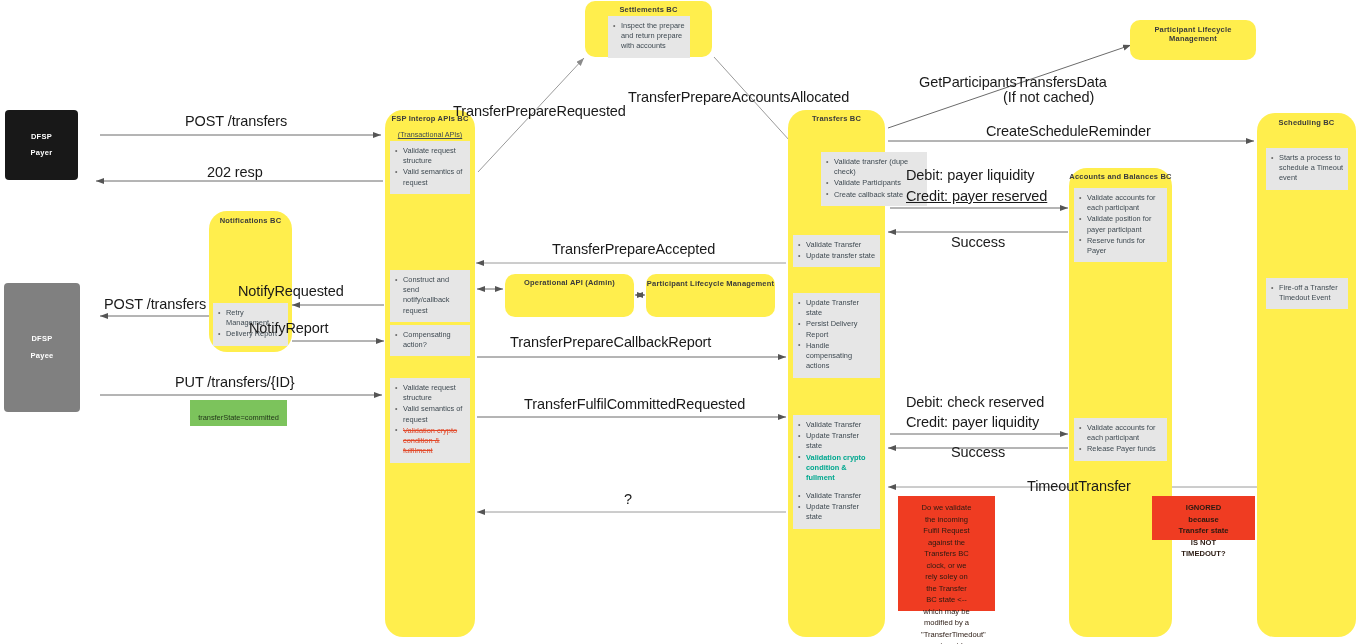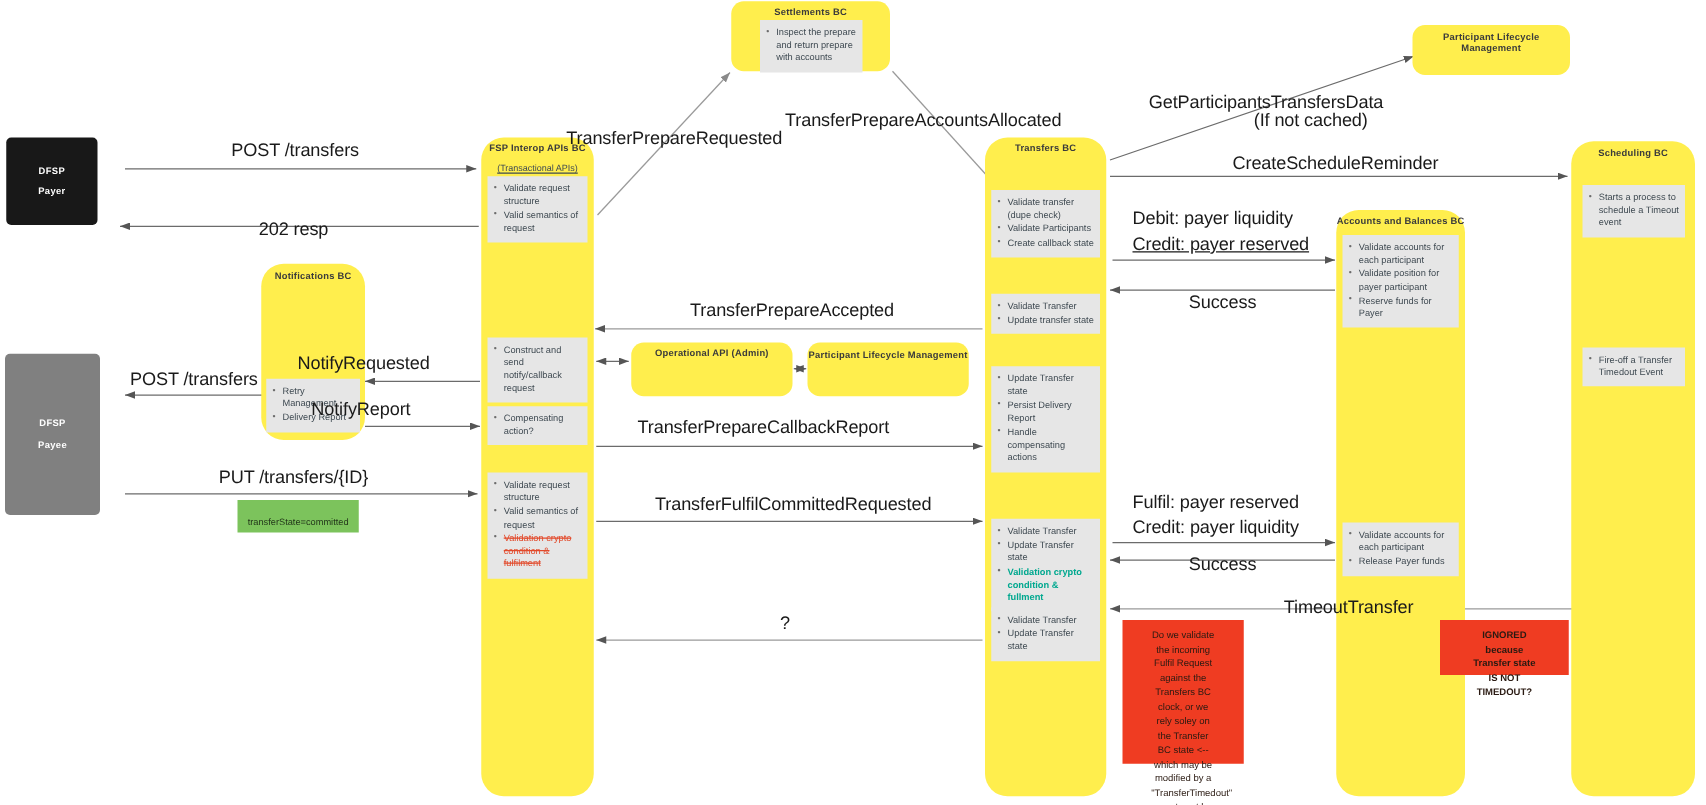--- a/index.html
+++ b/index.html
@@ -149,21 +149,21 @@
 
   <div class="minilane" style="left:505px;top:274px;width:129px;height:43px;"></div>
   <div class="lane-title" style="left:505px;top:278px;width:129px;">Operational API (Admin)</div>
 
   <div class="minilane" style="left:646px;top:274px;width:129px;height:43px;"></div>
   <div class="lane-title" style="left:646px;top:279px;width:129px;">Participant Lifecycle Management</div>
 
   <div class="lane" style="left:788px;top:110px;width:97px;height:527px;"></div>
   <div class="lane-title" style="left:788px;top:114px;width:97px;">Transfers BC</div>
 
-  <div class="note" style="left:793px;top:152px;width:87px;">
+  <div class="note" style="left:821px;top:152px;width:106px;">
     <ul>
       <li>Validate transfer (dupe check)</li>
       <li>Validate Participants</li>
       <li>Create callback state</li>
     </ul>
   </div>
 
   <div class="note" style="left:793px;top:235px;width:87px;">
     <ul>
       <li>Validate Transfer</li>
@@ -217,37 +217,37 @@
       <li>Starts a process to schedule a Timeout event</li>
     </ul>
   </div>
   <div class="note" style="left:1266px;top:278px;width:82px;">
     <ul>
       <li>Fire-off a Transfer Timedout Event</li>
     </ul>
   </div>
 
   <div class="msg" style="left:185px;top:113px;">POST /transfers</div>
-  <div class="msg" style="left:207px;top:176px;">202 resp</div>
+  <div class="msg" style="left:207px;top:164px;">202 resp</div>
   <div class="msg" style="left:453px;top:103px;">TransferPrepareRequested</div>
   <div class="msg" style="left:628px;top:89px;">TransferPrepareAccountsAllocated</div>
   <div class="msg" style="left:919px;top:74px;">GetParticipantsTransfersData</div>
   <div class="msg" style="left:1003px;top:89px;">(If not cached)</div>
   <div class="msg" style="left:986px;top:123px;">CreateScheduleReminder</div>
   <div class="msg" style="left:906px;top:167px;">Debit: payer liquidity</div>
   <div class="msg" style="left:906px;top:188px;text-decoration:underline;">Credit: payer reserved</div>
   <div class="msg" style="left:951px;top:234px;">Success</div>
   <div class="msg" style="left:552px;top:241px;">TransferPrepareAccepted</div>
   <div class="msg" style="left:238px;top:283px;">NotifyRequested</div>
   <div class="msg" style="left:104px;top:296px;">POST /transfers</div>
   <div class="msg" style="left:249px;top:320px;">NotifyReport</div>
   <div class="msg" style="left:510px;top:334px;">TransferPrepareCallbackReport</div>
   <div class="msg" style="left:175px;top:374px;">PUT /transfers/{ID}</div>
   <div class="msg" style="left:524px;top:396px;">TransferFulfilCommittedRequested</div>
-  <div class="msg" style="left:906px;top:394px;">Fulfil: payer reserved</div>
+  <div class="msg" style="left:906px;top:394px;">Debit: check reserved</div>
   <div class="msg" style="left:906px;top:414px;">Credit: payer liquidity</div>
   <div class="msg" style="left:951px;top:444px;">Success</div>
   <div class="msg" style="left:1027px;top:465px;margin-top:13px;">TimeoutTransfer</div>
   <div class="msg" style="left:624px;top:491px;">?</div>
 
   <div class="greenbox" style="left:190px;top:400px;width:97px;height:15px;">transferState=committed</div>
 
   <div class="redbox" style="left:898px;top:496px;width:97px;height:115px;">Do we validate the incoming Fulfil Request against the Transfers BC clock, or we rely soley on the Transfer BC state &lt;-- which may be modified by a "TransferTimedout" event sent by the Scheduling BC (see previous use-case)?</div>
 
   <div class="redbox" style="left:1152px;top:496px;width:103px;height:44px;font-weight:bold;">IGNORED because Transfer state IS NOT TIMEDOUT?</div>

